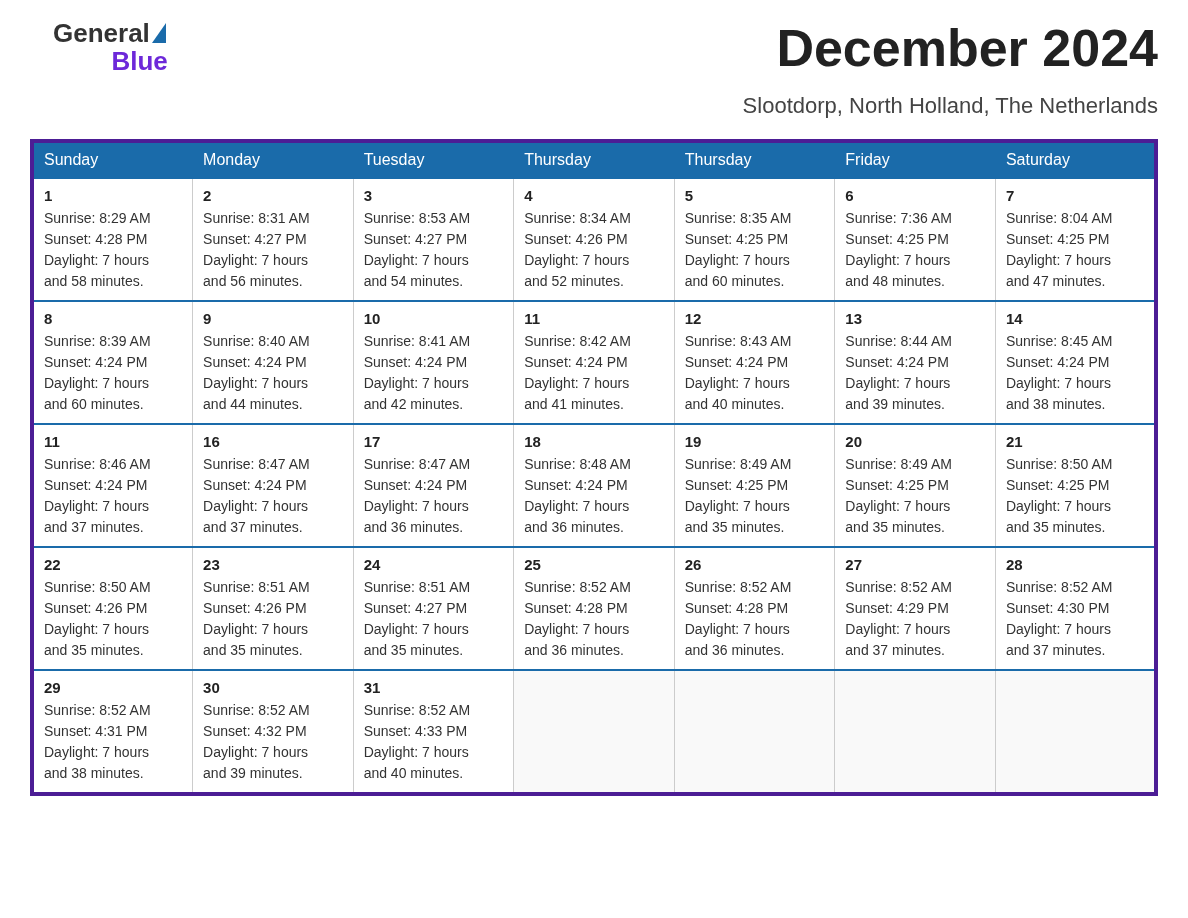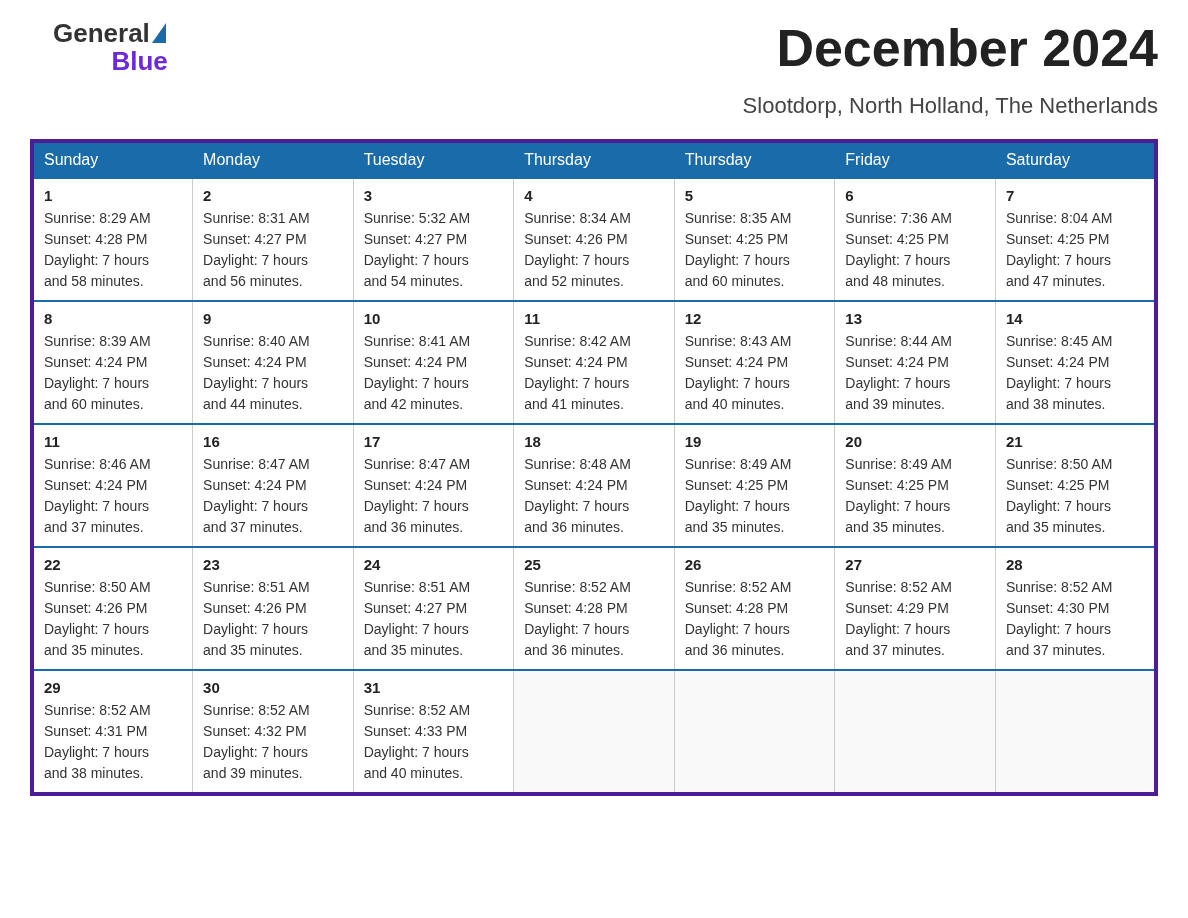--- a/index.html
+++ b/index.html
@@ -148,21 +148,21 @@
         <div class="day-info">
           <span>Sunrise: 8:31 AM</span><br>
           <span>Sunset: 4:27 PM</span><br>
           <span>Daylight: 7 hours</span><br>
           <span>and 56 minutes.</span>
         </div>
       </td>
         <td>
         <span class="day-num">3</span>
         <div class="day-info">
-          <span>Sunrise: 5:32 AM</span><br>
+          <span>Sunrise: 8:53 AM</span><br>
           <span>Sunset: 4:27 PM</span><br>
           <span>Daylight: 7 hours</span><br>
           <span>and 54 minutes.</span>
         </div>
       </td>
         <td>
         <span class="day-num">4</span>
         <div class="day-info">
           <span>Sunrise: 8:34 AM</span><br>
           <span>Sunset: 4:26 PM</span><br>

